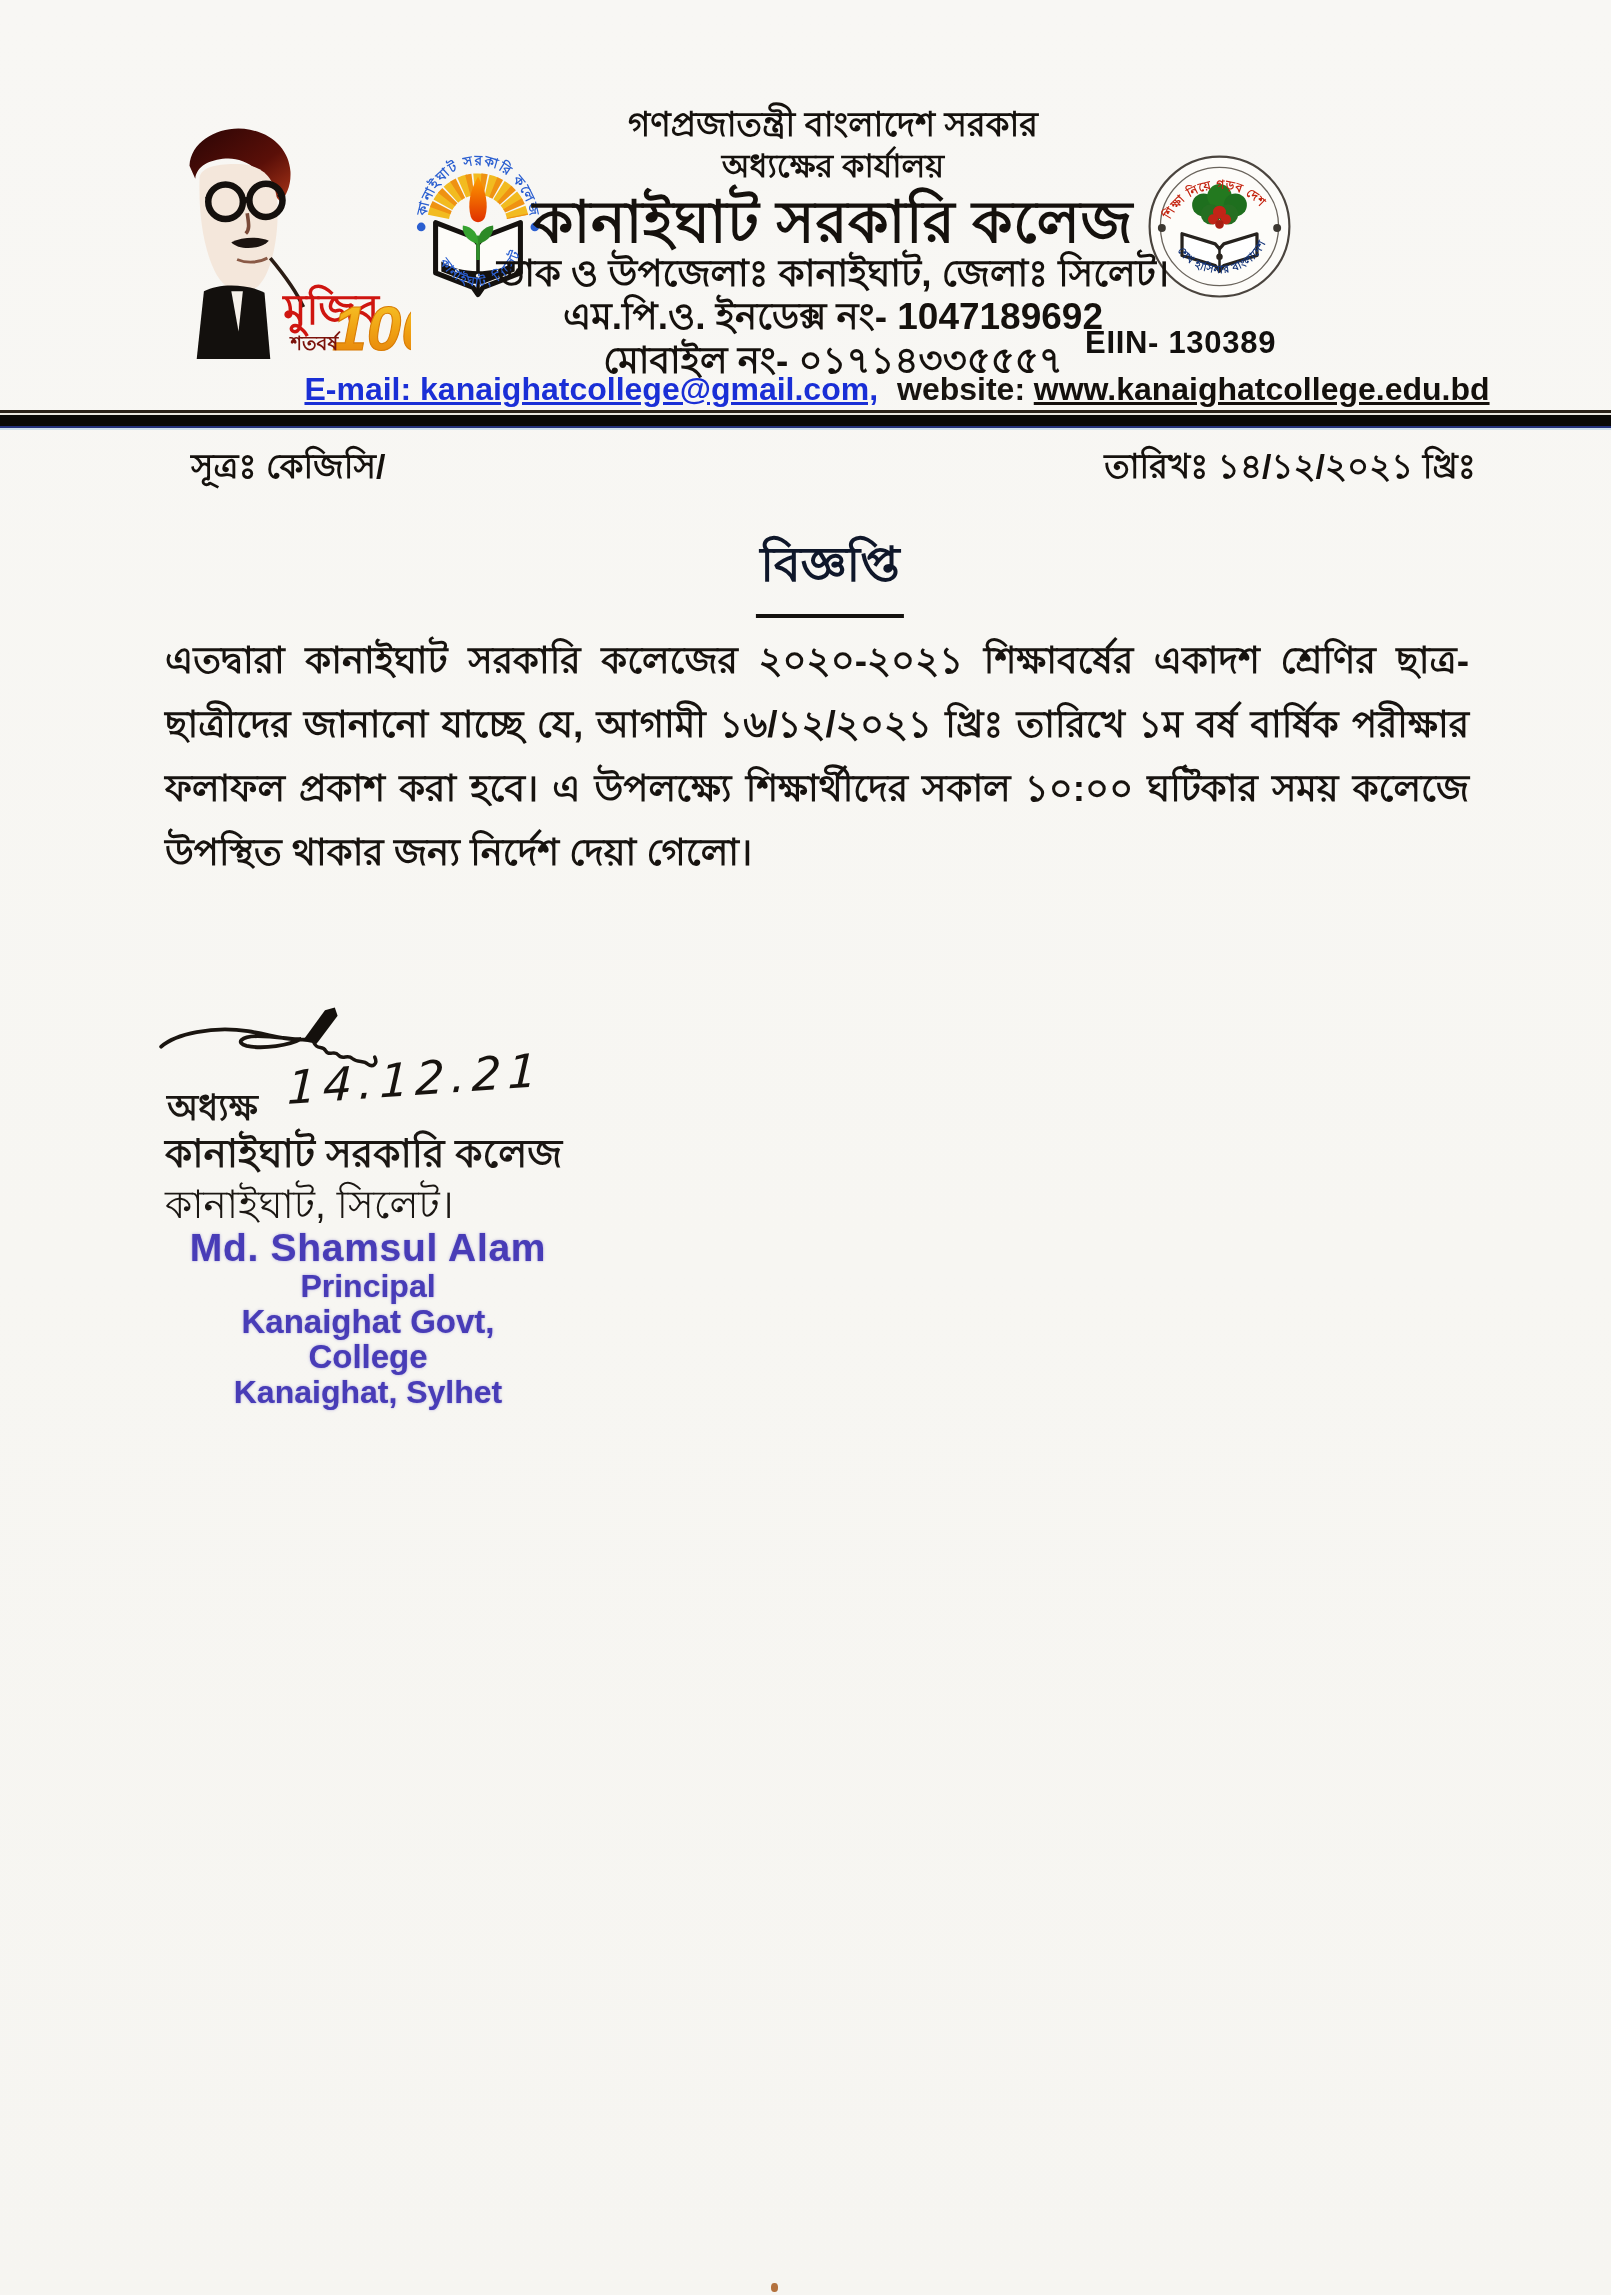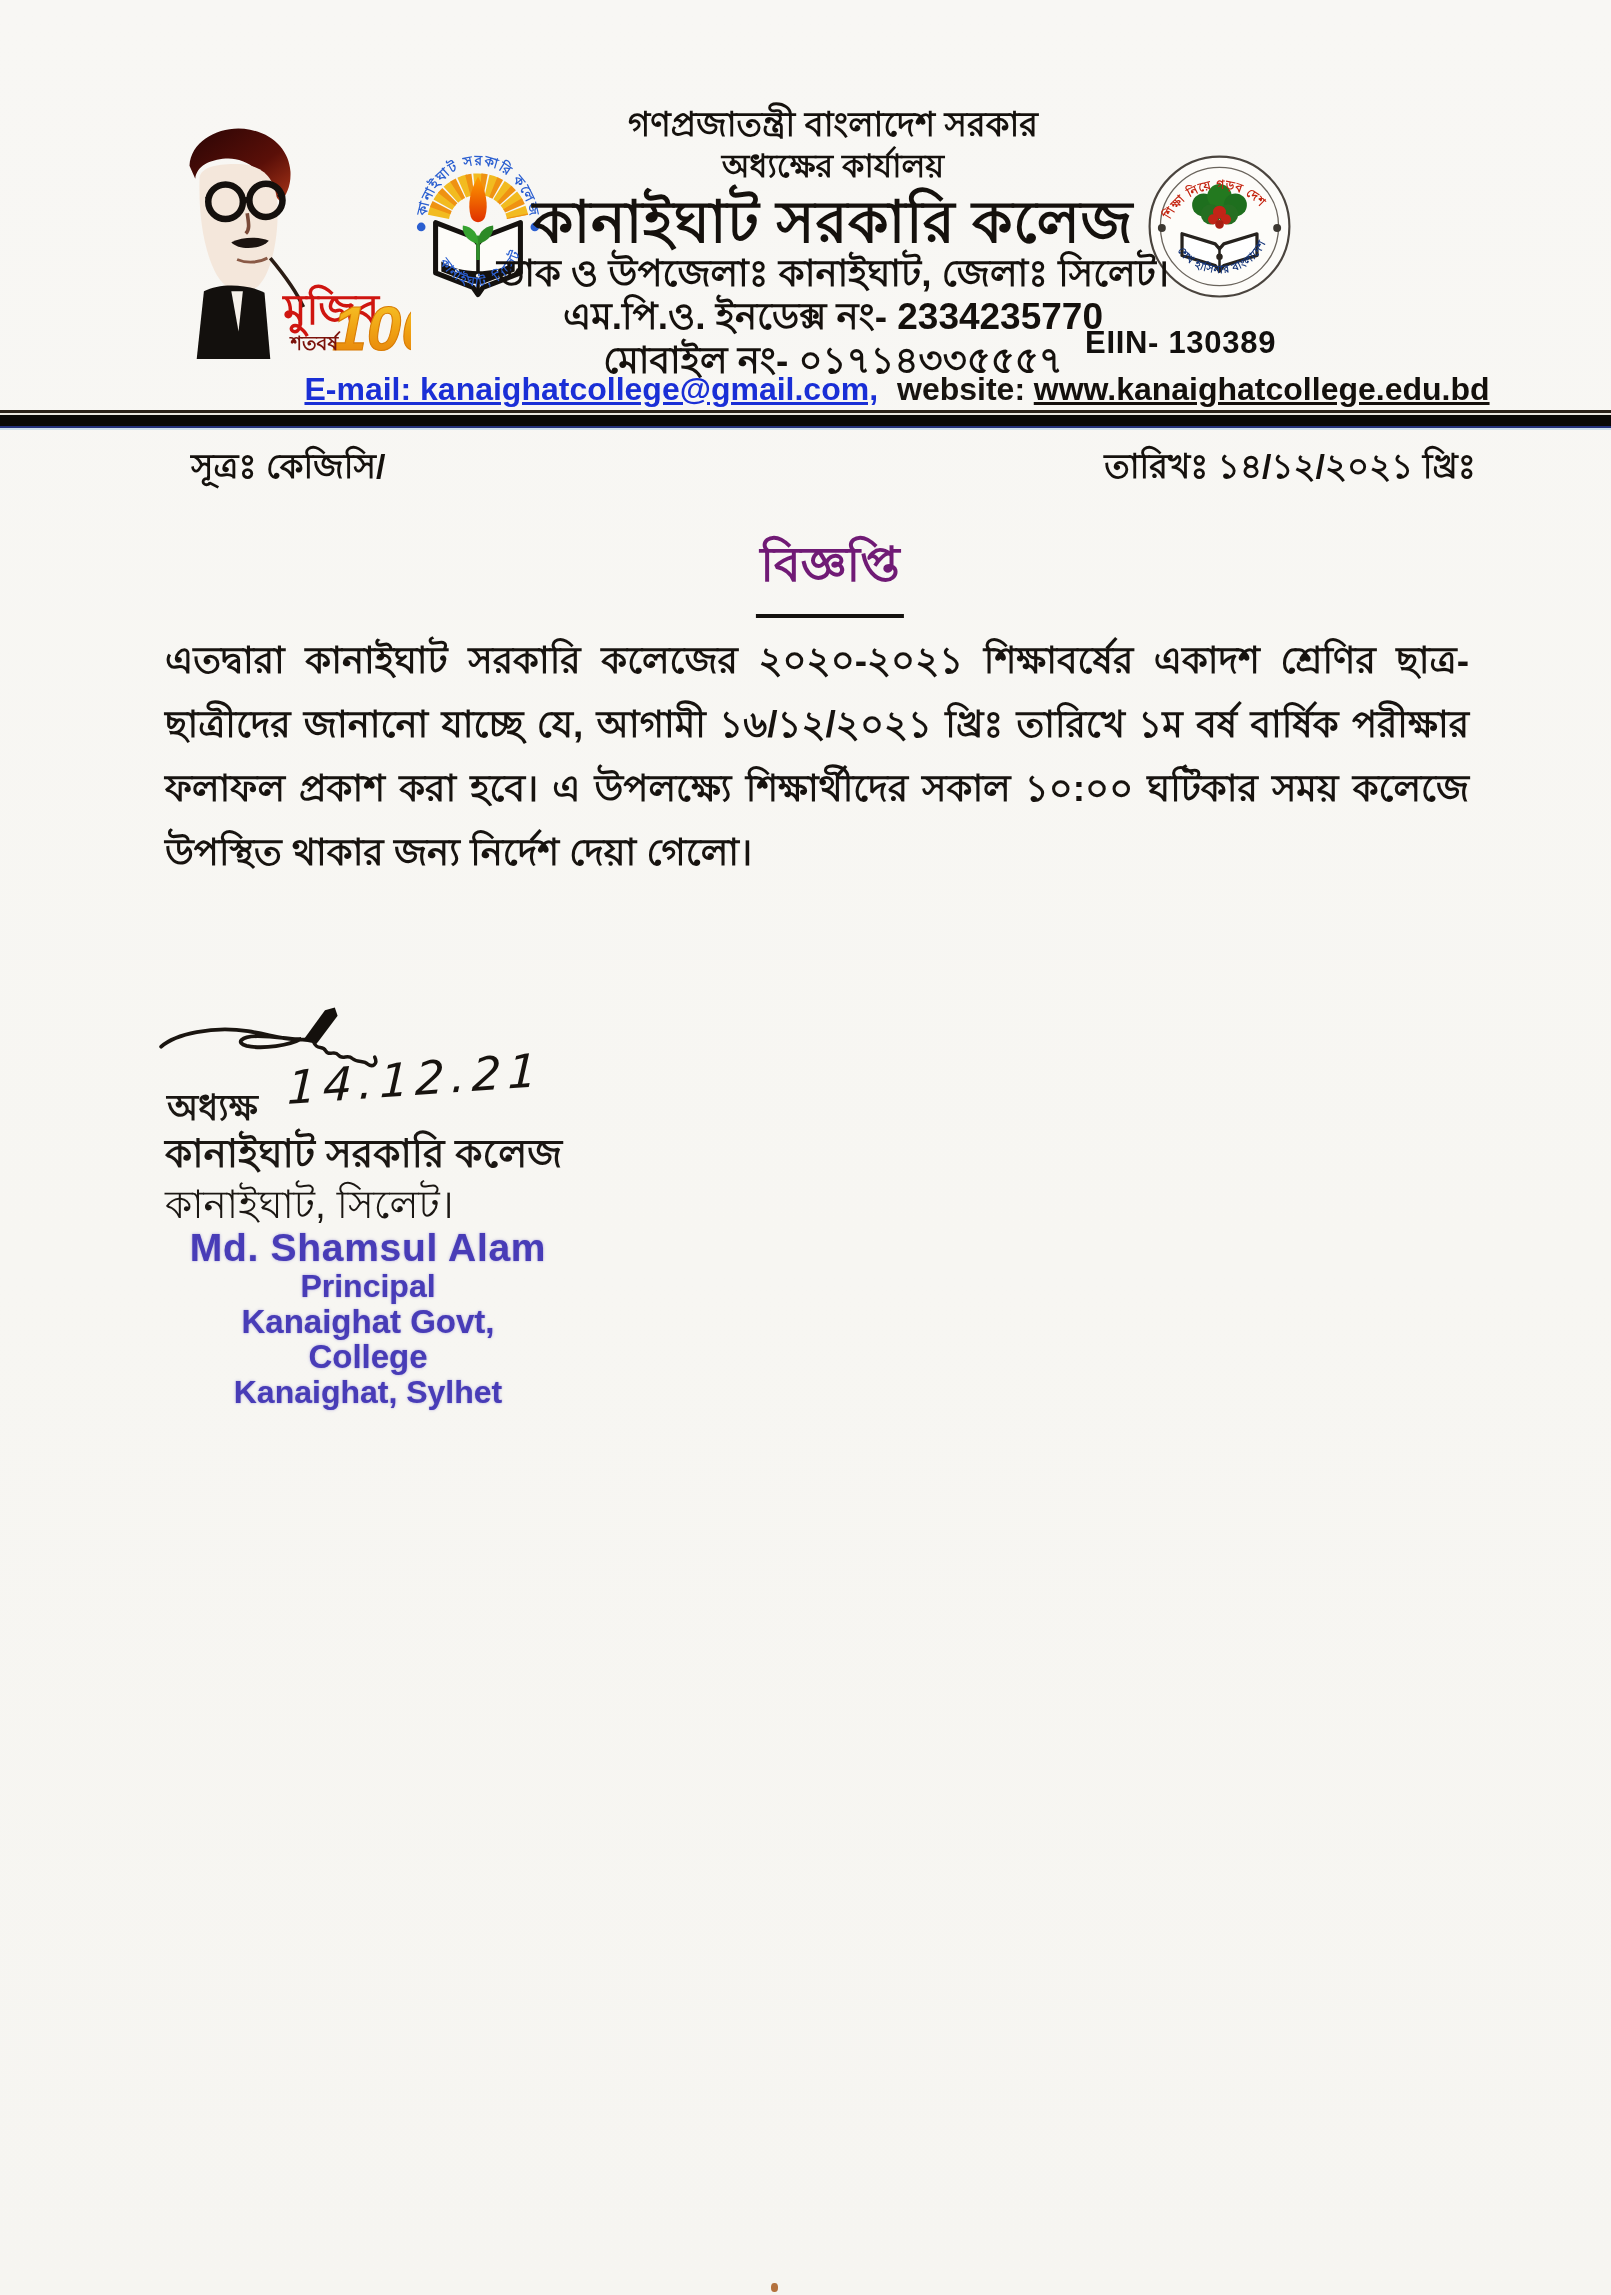--- a/index.html
+++ b/index.html
@@ -26,21 +26,21 @@
   .rule-a{height:2.9px;background:#2a2118;}
   .rule-b{height:2.2px;background:#e9e5de;}
   .rule-c{height:10.8px;background:#090705;}
   .rule-d{height:2.2px;background:#23307a;}
   .rule-e{height:2.2px;background:#bcd3e4;opacity:.7;}
   .refdate{font-size:34px;font-weight:600;color:#15110d;white-space:nowrap;}
   .ref{left:191px;top:440px;text-align:center;}
   .date{right:135px;top:440px;}
   .title{
     left:830px;top:528px;transform:translateX(-50%);
-    font-size:48px;font-weight:800;color:#701a75;white-space:nowrap;
+    font-size:48px;font-weight:800;color:#0f172a;white-space:nowrap;
     border-bottom:4.3px solid #14110e;padding:0 4.3px 7.2px 4.3px;
   }
   .bodytext{
     left:165px;top:629px;width:1304px;
     font-size:37px;font-weight:700;line-height:1.73;color:#17130f;
     text-align:justify;text-justify:inter-word;
   }
   .sig-svg{left:157px;top:1005px;}
   .handdate{
     left:287px;top:1052px;font-size:46px;font-weight:500;font-style:italic;
@@ -179,21 +179,21 @@
     <text font-size="15" font-weight="700" fill="#15357a" letter-spacing="1">
       <textPath href="#ebot" startOffset="10%">শেখ হাসিনার বাংলাদেশ</textPath>
     </text>
   </svg>
 </div>
 
 <div class="cline govt">গণপ্রজাতন্ত্রী বাংলাদেশ সরকার</div>
 <div class="cline office">অধ্যক্ষের কার্যালয়</div>
 <div class="cline college">কানাইঘাট সরকারি কলেজ</div>
 <div class="cline addr">ডাক ও উপজেলাঃ কানাইঘাট, জেলাঃ সিলেট।</div>
-<div class="cline mpo">এম.পি.ও. ইনডেক্স নং- 2334235770</div>
+<div class="cline mpo">এম.পি.ও. ইনডেক্স নং- 1047189692</div>
 <div class="cline mobile">মোবাইল নং- ০১৭১৪৩৩৫৫৫৭</div>
 <div class="abs eiin">EIIN- 130389</div>
 
 <div class="cline emailrow">
   <span class="email-link">E-mail: kanaighatcollege@gmail.com,</span><span class="web-label">website:</span><span class="web-link">www.kanaighatcollege.edu.bd</span>
 </div>
 
 <div class="abs divider">
   <div class="rule-a"></div>
   <div class="rule-b"></div>

